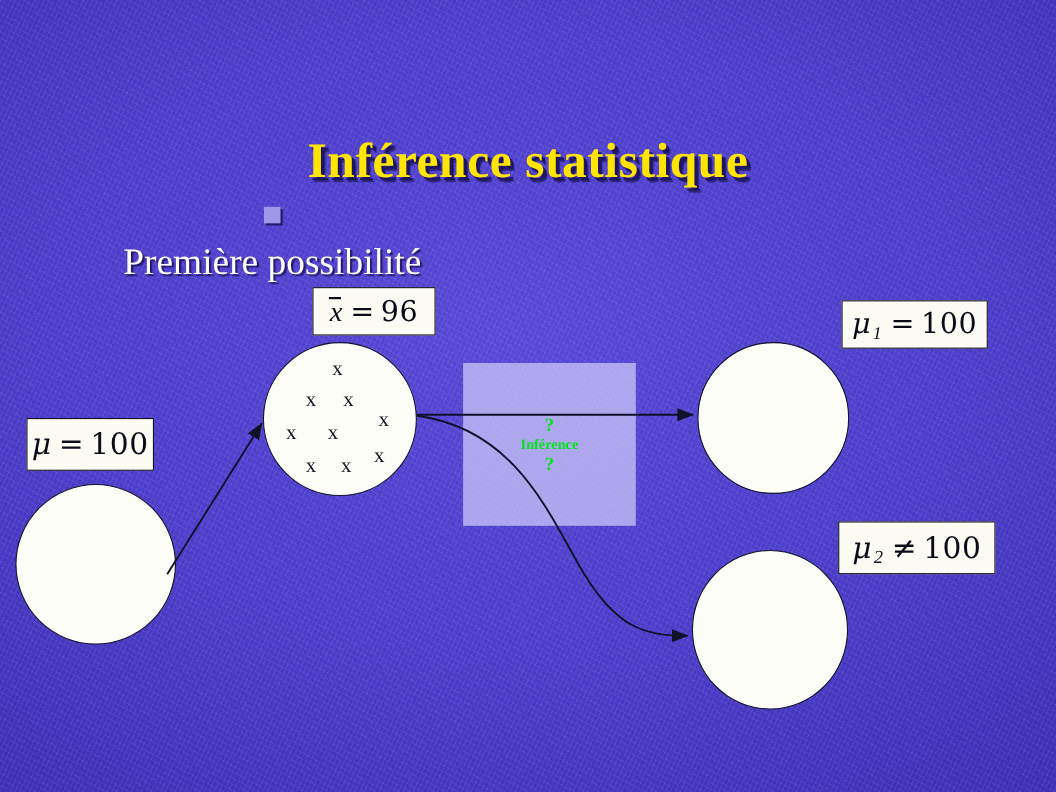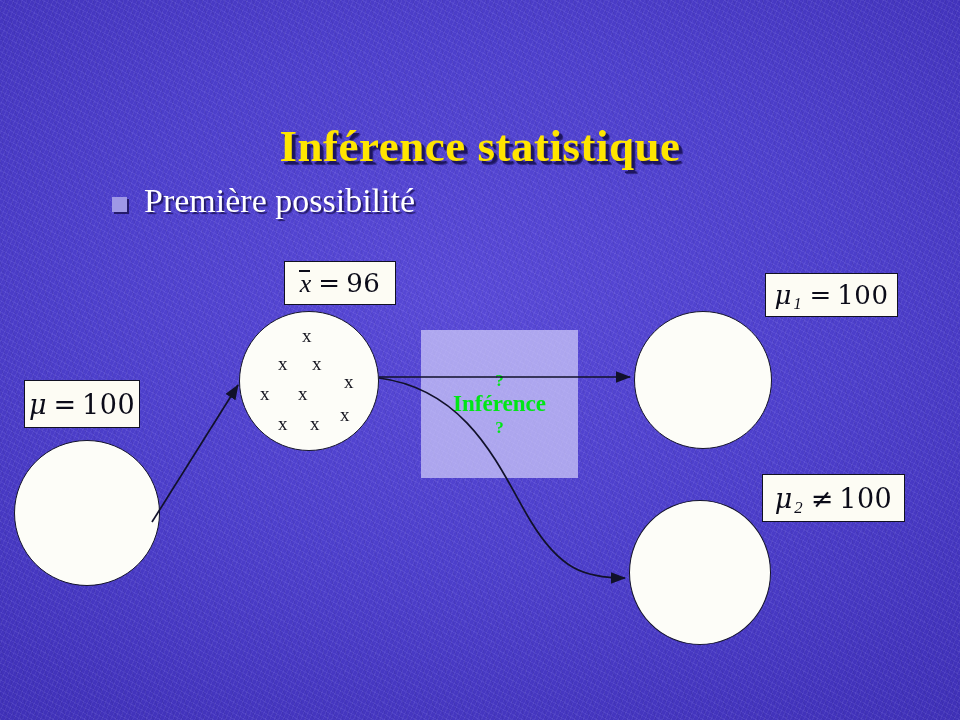--- a/index.html
+++ b/index.html
@@ -40,20 +40,21 @@
   }
 
   
   #bullet-row {
     position: absolute;
     left: 112px;
     top: 182px;
     display: flex;
     align-items: center;
     gap: 17px;
+    flex-direction: column;
   }
   #bullet-square {
     width: 15px;
     height: 15px;
     background: #9f98e6;
     box-shadow: 2px 2px 0 #241a6b;
     flex: none;
     margin-top: 6px;
   }
   #bullet-text {
@@ -145,21 +146,21 @@
     gap: 1px;
   }
   .green-text {
     color: #00e616;
     font-family: "Liberation Serif", "DejaVu Serif", serif;
     font-weight: bold;
     font-size: 17px;
     line-height: 1.12;
     text-align: center;
   }
-  #inference-label { font-size: 23px; }
+  #inference-label { font-size: 13px; }
 
   
   #arrows {
     position: absolute;
     left: 0; top: 0;
     width: 960px; height: 720px;
     pointer-events: none;
   }
 </style>
 </head>

